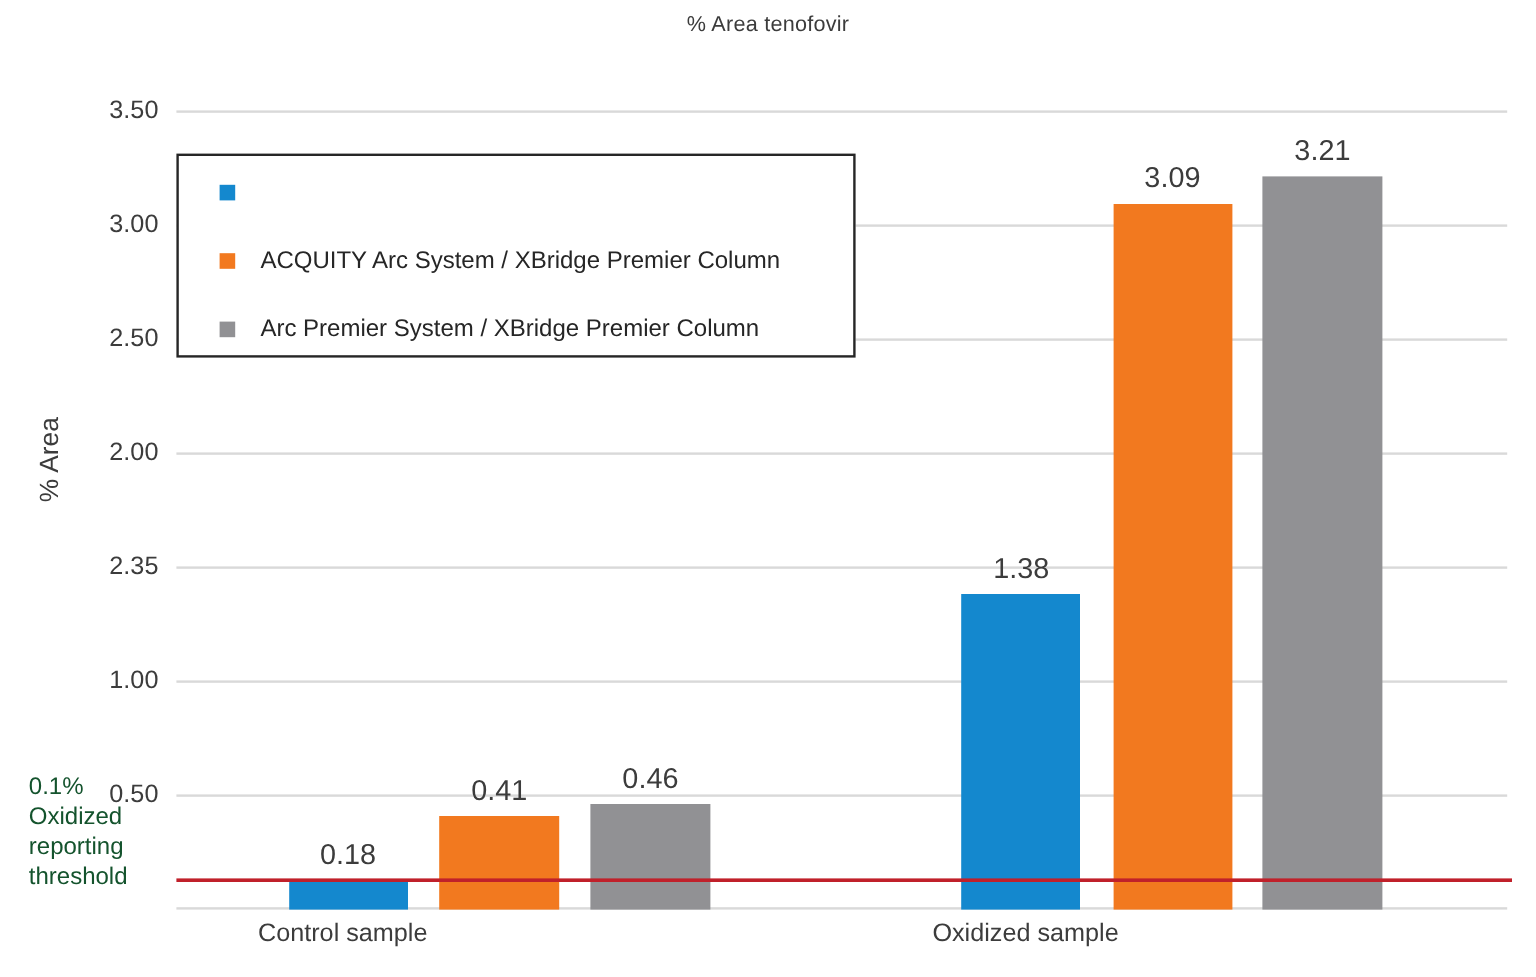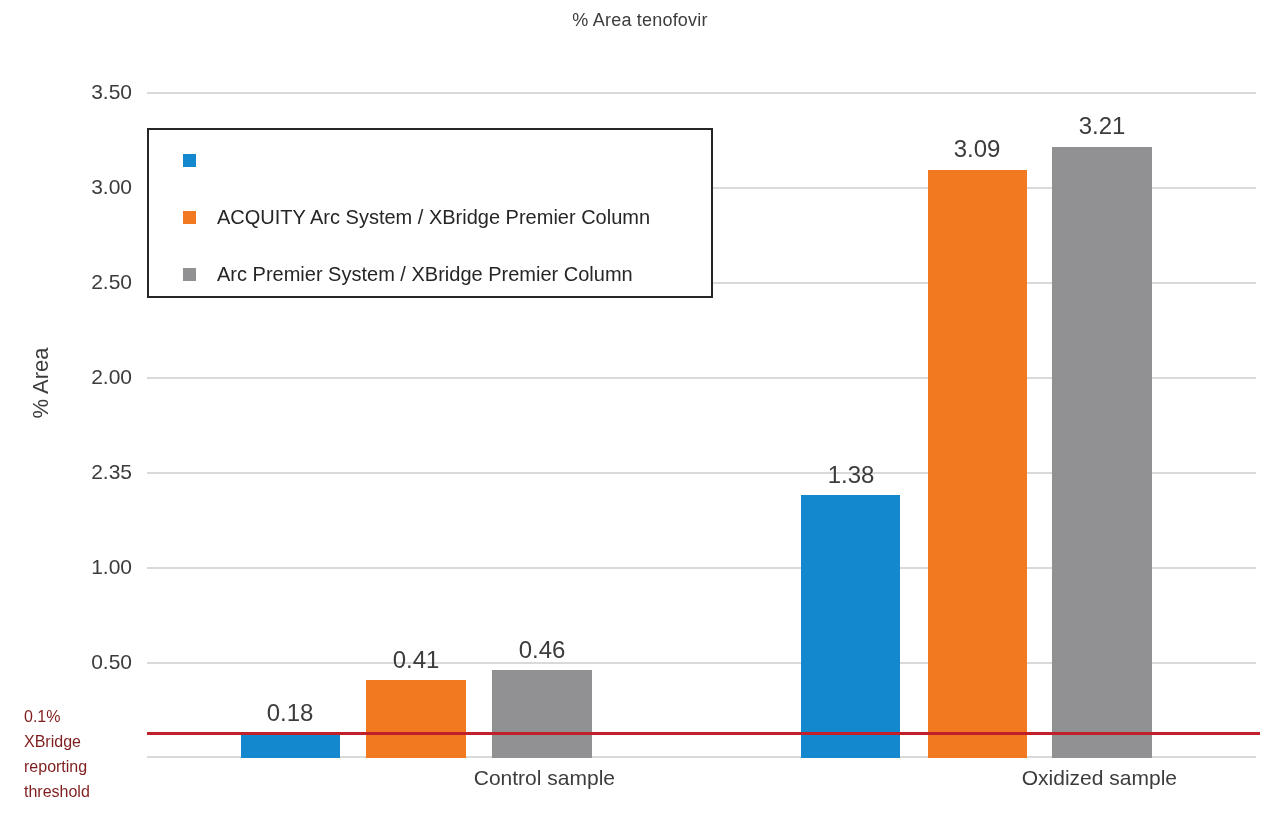--- a/index.html
+++ b/index.html
@@ -82,46 +82,46 @@
     position: absolute;
     left: 147px;
     width: 1113px;
     height: 3px;
     background: #c0202a;
     top: 732px;
   }
   #threshold-label {
     position: absolute;
     left: 24px;
-    top: 704px;
+    top: 644px;
     width: 118px;
-    font-size: 16px;
+    font-size: 20px;
     line-height: 25px;
-    color: #7f1d1d;
+    color: #14532d;
   }
 
   
   .bar {
     position: absolute;
     bottom: 0;
   }
   .bar-value {
     position: absolute;
     text-align: center;
     font-size: 24px;
     color: #3c3c3c;
     width: 120px;
     line-height: 1;
   }
 
   
   .cat-label {
     position: absolute;
     top: 766px;
-    text-align: right;
+    text-align: left;
     font-size: 21px;
     color: #3c3c3c;
     width: 400px;
   }
 
   
   #legend {
     position: absolute;
     left: 147px;
     top: 128px;
@@ -196,21 +196,21 @@
   <div class="bar-value" style="left:335px; top:546px;">0.46</div>
 
   <div class="bar-value" style="left:644px; top:371px;">1.38</div>
   <div class="bar-value" style="left:770px; top:45px;">3.09</div>
   <div class="bar-value" style="left:895px; top:22px;">3.21</div>
 </div>
 
 <div id="threshold-line"></div>
 <div id="threshold-label">
   <div>0.1%</div>
-  <div>XBridge</div>
+  <div>Oxidized</div>
   <div>reporting</div>
   <div>threshold</div>
 </div>
 
 <div class="cat-label" style="left:215px;">Control sample</div>
 <div class="cat-label" style="left:777px;">Oxidized sample</div>
 
 <div id="legend">
   <div class="legend-row" style="top:18px;">
     <span class="legend-swatch" style="background:#1488ce;"></span>

